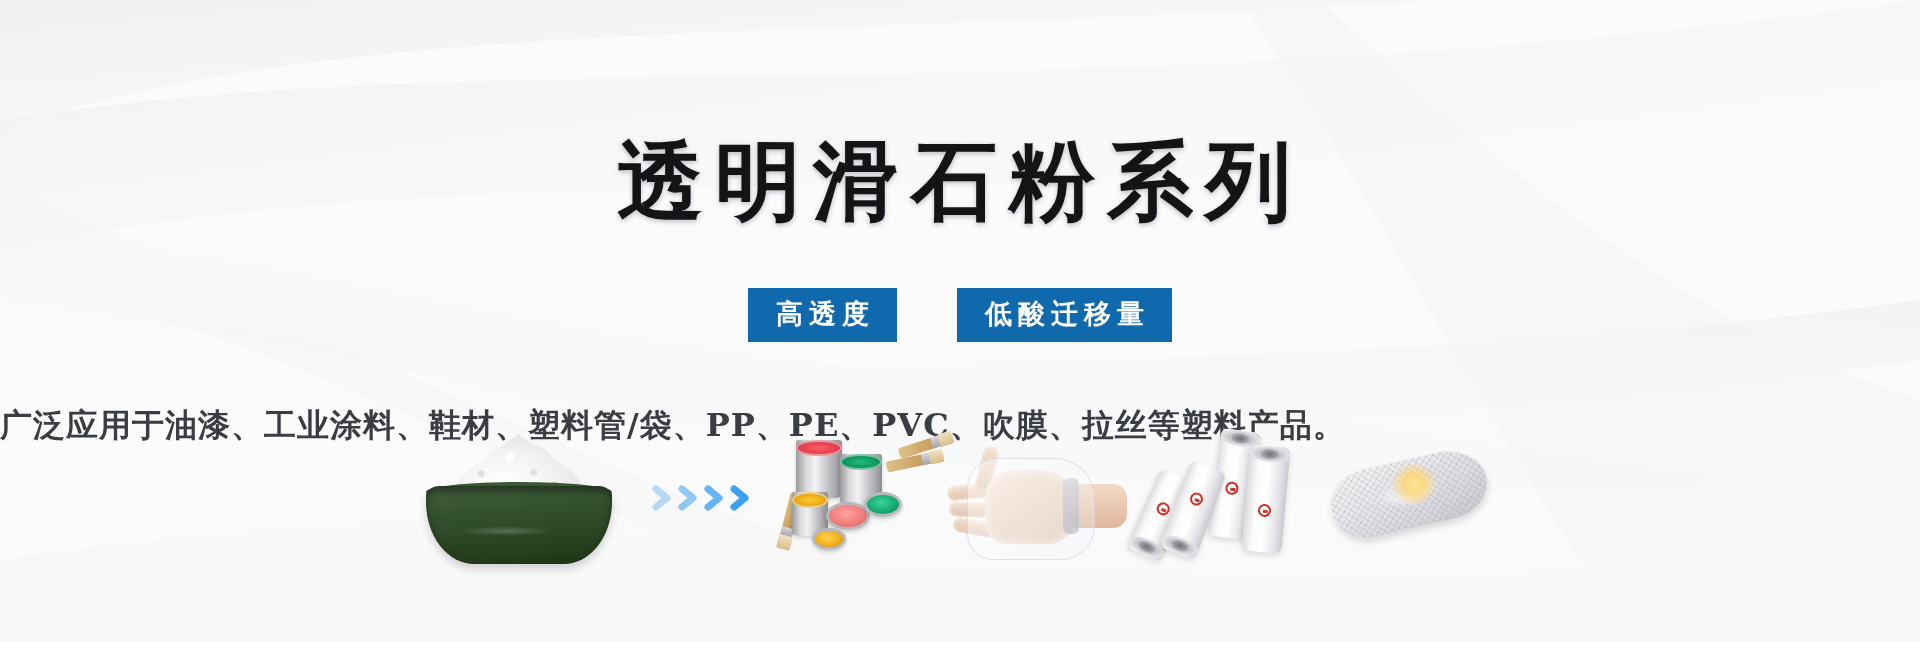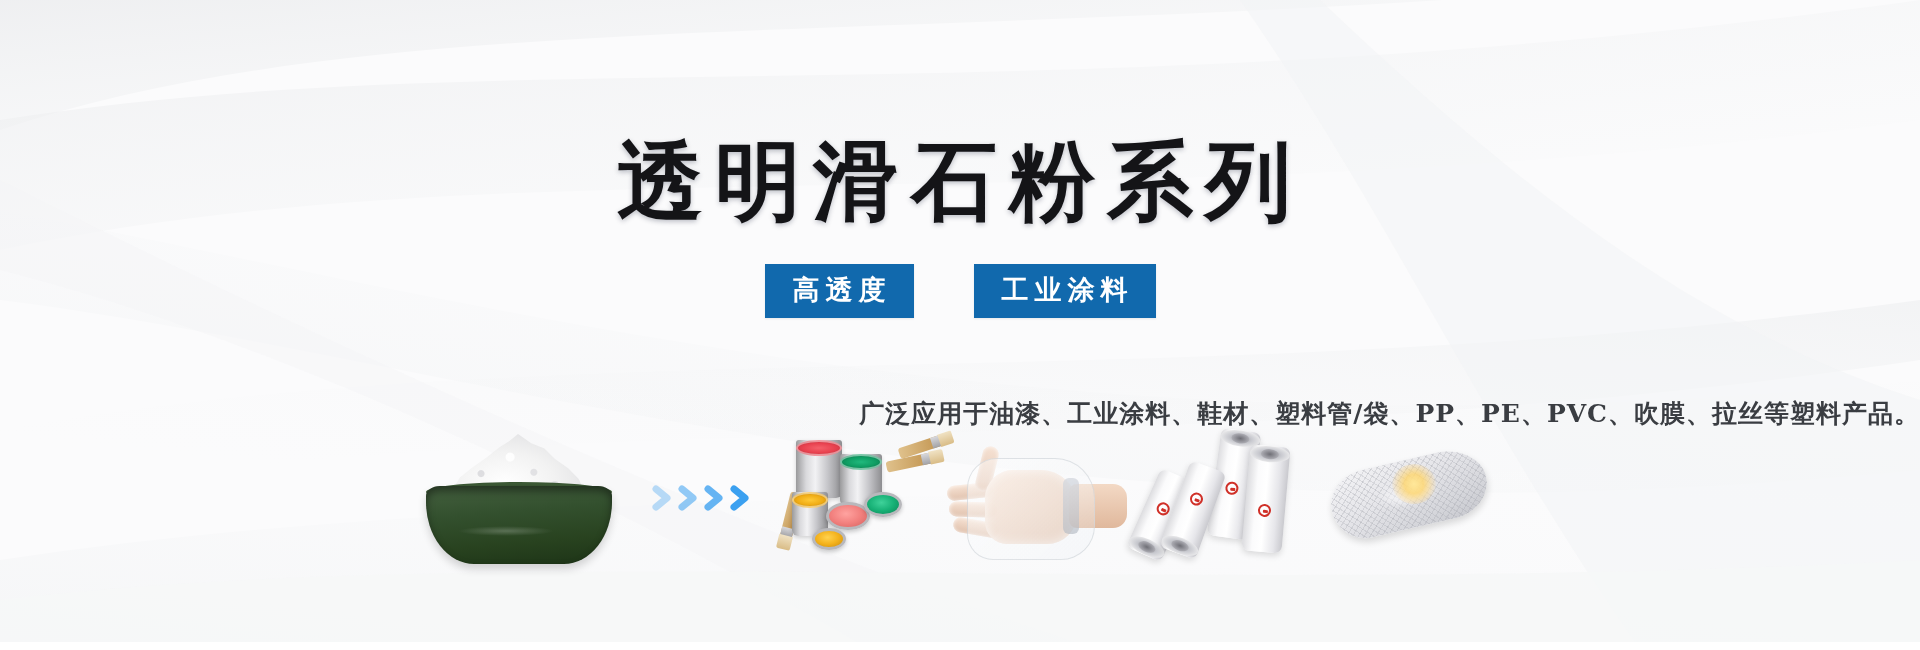--- a/index.html
+++ b/index.html
@@ -21,37 +21,37 @@
     position:absolute;top:78px;left:0;width:1920px;
     text-align:center;
     font-family:"DejaVu Serif","Liberation Serif",serif;
     font-size:86px;font-weight:700;letter-spacing:12px;
     color:#141417;line-height:1.05;
     text-shadow:0 2px 5px rgba(30,35,60,0.28);
     white-space:nowrap;
   }
   
   .badges{
-    position:absolute;top:264px;left:0;width:1920px;
+    position:absolute;top:288px;left:0;width:1920px;
     display:flex;justify-content:center;align-items:flex-end;gap:60px;
   }
   .badge{
     background:#1169ad;color:#ffffff;
     font-family:"DejaVu Serif","Liberation Serif",serif;
     font-size:27px;font-weight:700;letter-spacing:6px;
     padding:9px 22px 11px 28px;
     line-height:1.25;
     white-space:nowrap;
     box-shadow:0 1px 2px rgba(0,0,0,0.08);
   }
   
   .desc{
-    position:absolute;top:372px;left:0;width:1920px;text-align:right;
+    position:absolute;top:372px;left:0;width:1920px;text-align:left;
     font-family:"DejaVu Serif","Liberation Serif",serif;
-    font-size:25px;font-weight:600;letter-spacing:1px;
+    font-size:32px;font-weight:600;letter-spacing:1px;
     color:#3a3d42;white-space:nowrap;
   }
   
   .strip{
     position:absolute;top:428px;left:0;width:1920px;height:180px;
   }
   .item{position:absolute;}
 
   
   .bowl-wrap{left:418px;top:6px;width:200px;height:130px;}
@@ -190,21 +190,21 @@
     <path d="M0,180 C300,330 700,520 1100,650 L870,650 C560,470 240,330 0,270 Z" fill="#f3f4f6" opacity="0.45"></path>
     <path d="M0,600 C500,540 1200,600 1920,560 L1920,650 L0,650 Z" fill="#f6f7f8" opacity="0.8"></path>
   </svg>
 
   <div class="content">
 
     <h1 class="title">透明滑石粉系列</h1>
 
     <div class="badges">
       <span class="badge">高透度</span>
-      <span class="badge">工业涂料</span>
+      <span class="badge">低酸迁移量</span>
     </div>
 
     <p class="desc">广泛应用于油漆、工业涂料、鞋材、塑料管/袋、PP、PE、PVC、吹膜、拉丝等塑料产品。</p>
 
     <div class="strip">
 
       <div class="item bowl-wrap">
         <div class="powder">
           <div class="powder-tex"></div>
         </div>

